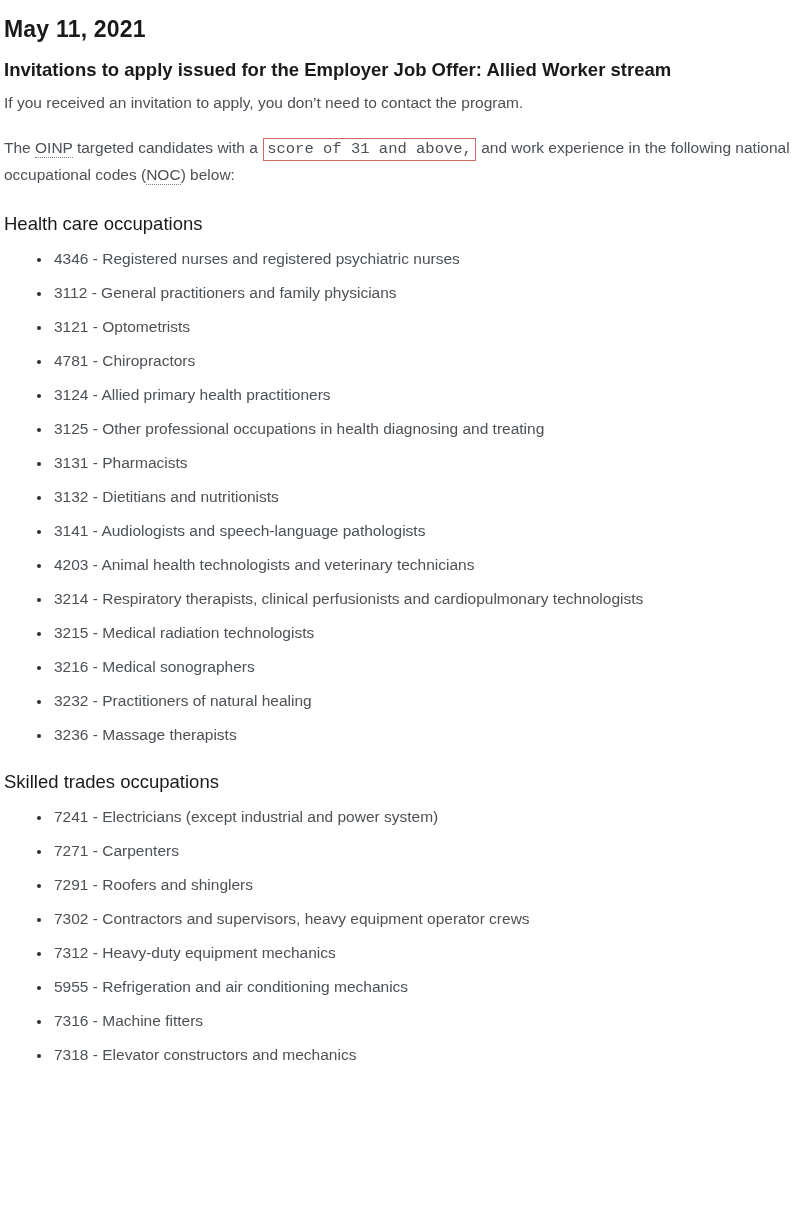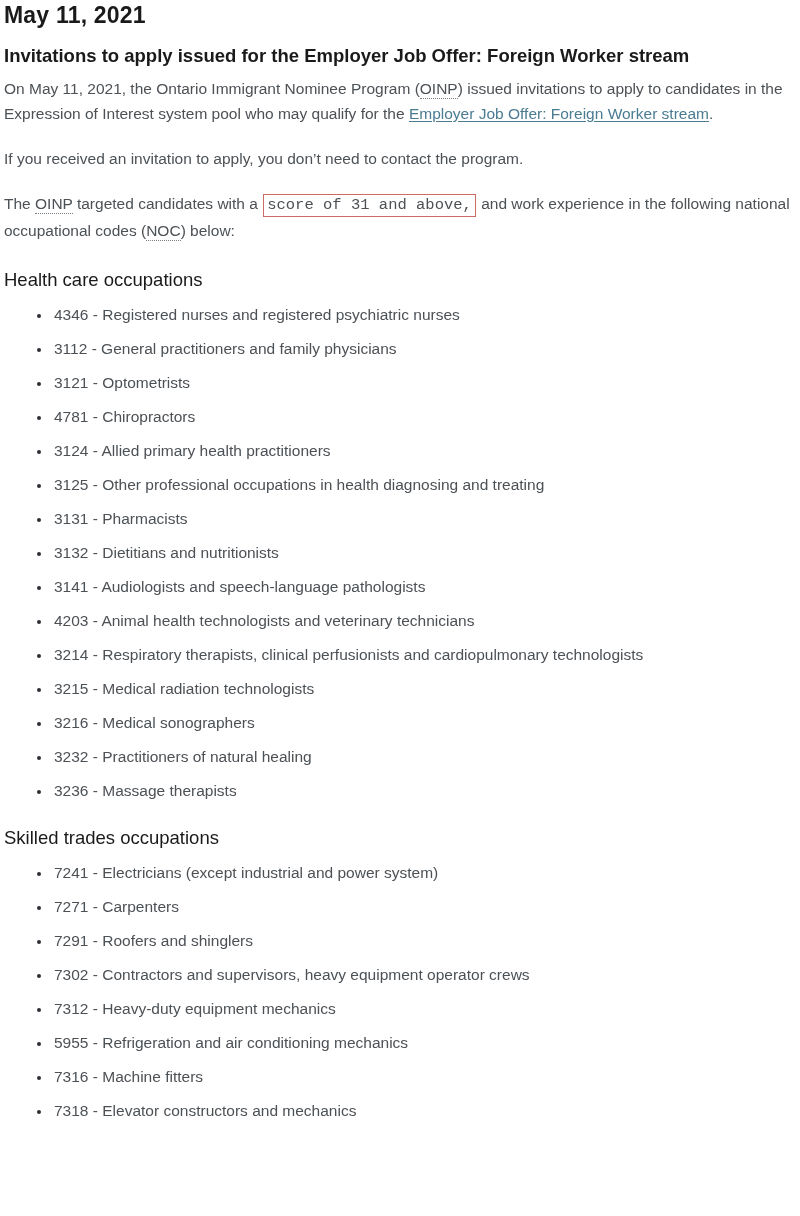--- a/index.html
+++ b/index.html
@@ -8,21 +8,21 @@
     background: #ffffff;
   }
   body {
     width: 800px;
     height: 1216px;
     overflow: hidden;
     font-family: "Liberation Sans", "DejaVu Sans", sans-serif;
     color: #4c5156;
   }
   .content {
-    padding: 2px 6px 0 4px;
+    padding: 16px 6px 0 4px;
   }
   h1.date {
     font-size: 23px;
     line-height: 27px;
     font-weight: 700;
     color: #1a1a1a;
     margin: 0;
     letter-spacing: 0.2px;
   }
   h2.post-title {
@@ -77,23 +77,22 @@
     font-family: Liberation Mono, monospace;
   }
 </style>
 </head>
 <body>
 
 <main class="content">
 
   <h1 class="date">May 11, 2021</h1>
 
-  <h2 class="post-title">Invitations to apply issued for the Employer Job Offer: Foreign Worker stream</h2>
+  <h2 class="post-title">Invitations to apply issued for the Employer Job Offer: Allied Worker stream</h2>
 
-  <p class="body-para">On May 11, 2021, the Ontario Immigrant Nominee Program (<span class="abbr">OINP</span>) issued invitations to apply to candidates in the Expression of Interest system pool who may qualify for the <a class="text-link" href="#">Employer Job Offer: Foreign Worker stream</a>.</p>
 
 
   <p class="body-para">If you received an invitation to apply, you don’t need to contact the program.</p>
 
   <p class="body-para">The <span class="abbr">OINP</span> targeted candidates with a <span class="boxed">score of 31 and above,</span> and work experience in the following national occupational codes (<span class="abbr">NOC</span>) below:</p>
 
   <section>
     <h3 class="section-heading">Health care occupations</h3>
     <ul class="noc-list">
         <li>4346 - Registered nurses and registered psychiatric nurses</li>

